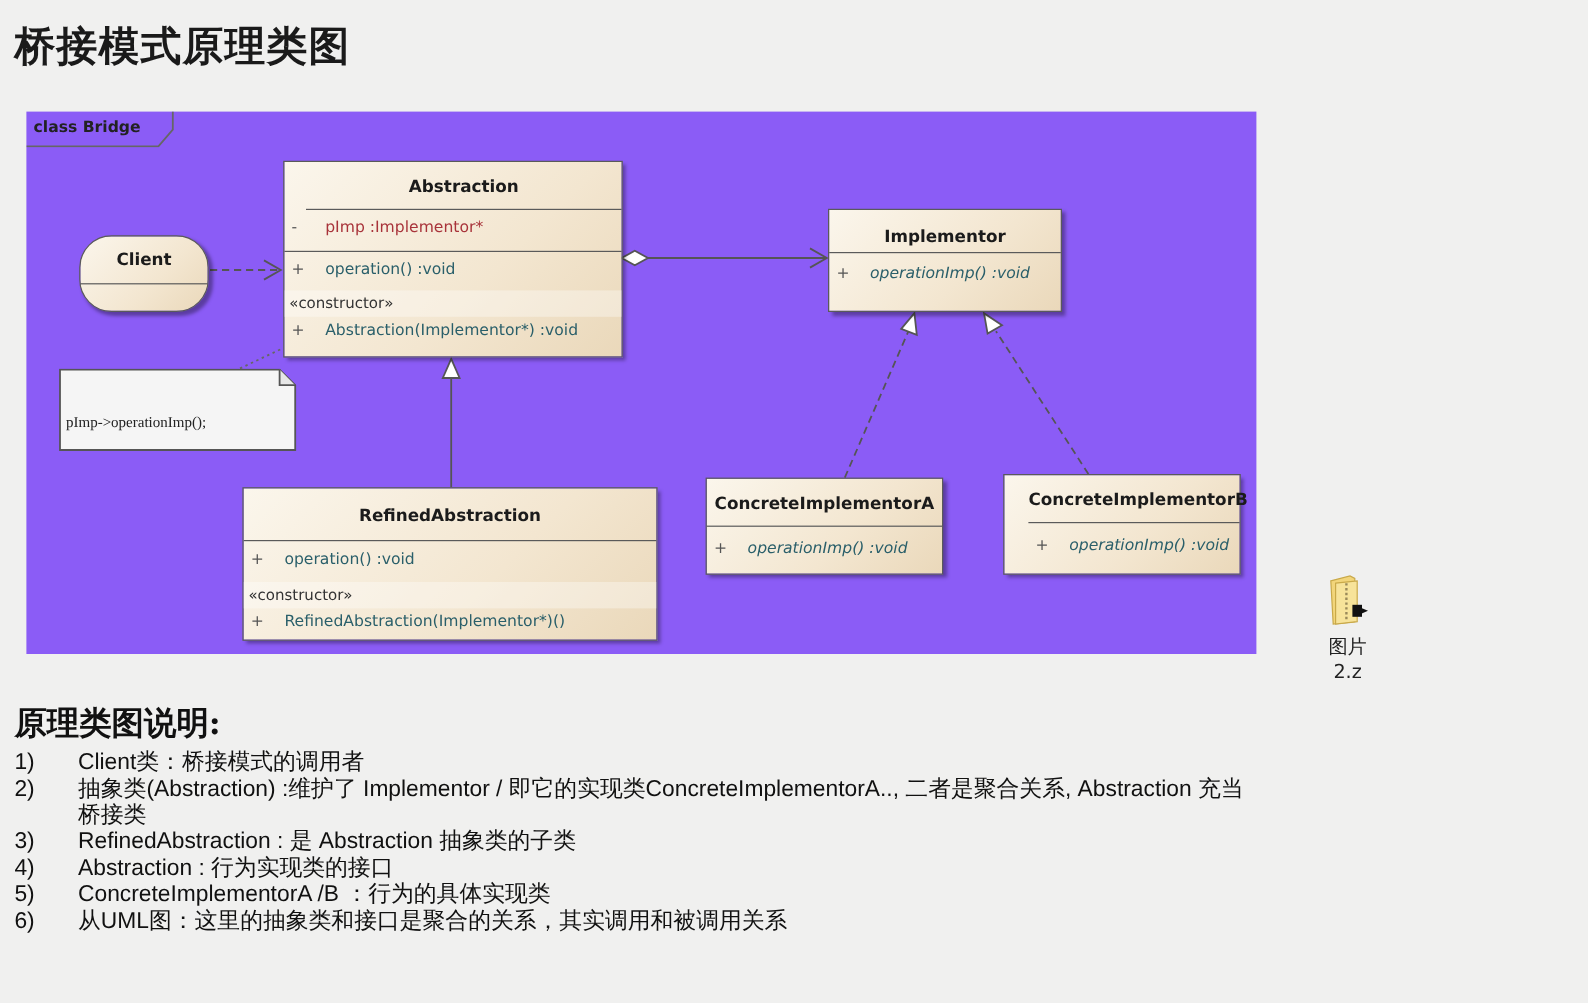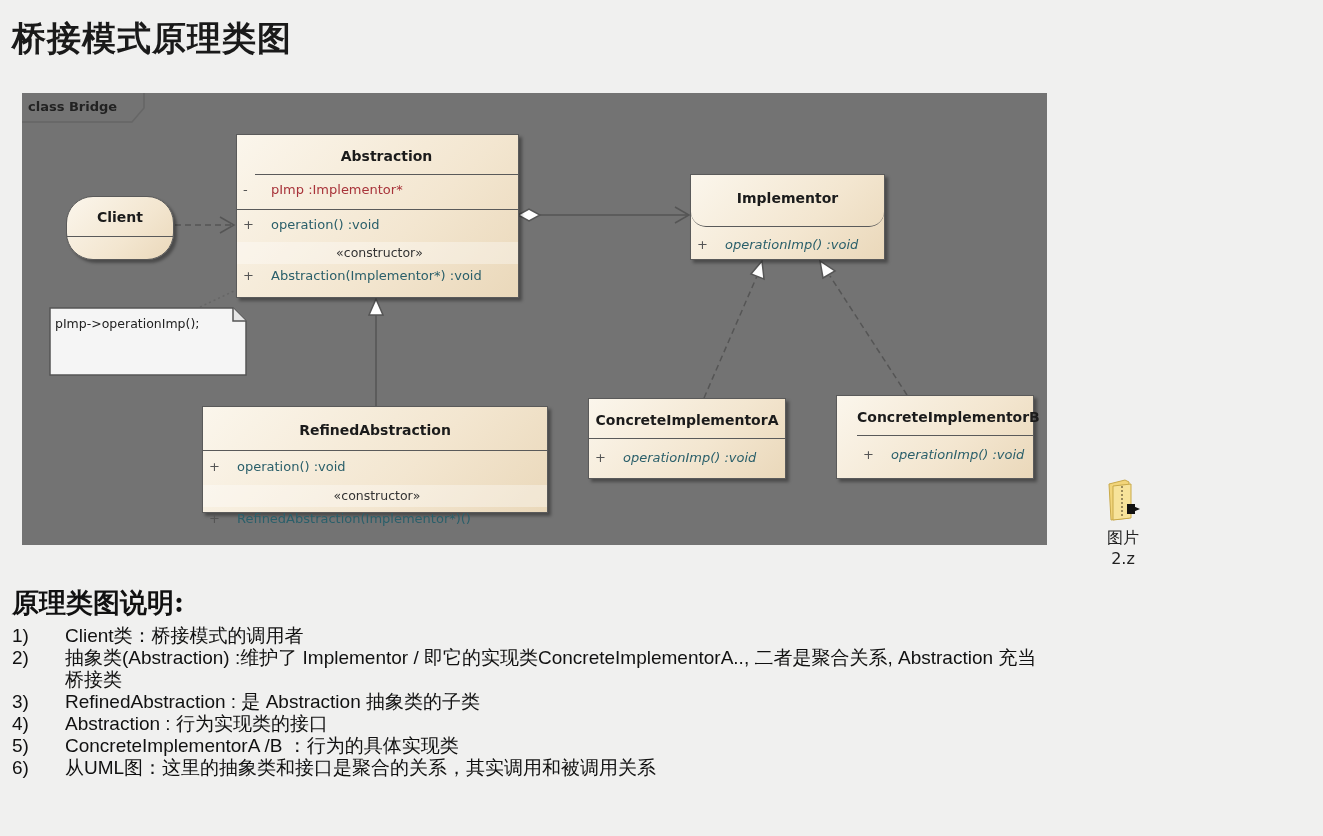--- a/index.html
+++ b/index.html
@@ -11,21 +11,21 @@
       position: relative;
     }
     .page-title {
       position: absolute; left: 12px; top: 16px;
       font-size: 34px; font-weight: bold; color: #1a1a1a;
       letter-spacing: 1px;
     }
     .diagram {
       position: absolute; left: 22px; top: 93px;
       width: 1025px; height: 452px;
-      background: #737373;
+      background: #8b5cf6;
     }
     .frame-tag {
       position: absolute; left: 0; top: 0;
       height: 29px; width: 122px;
       font-family: "DejaVu Sans", sans-serif;
       font-weight: bold; font-size: 13px; color: #222;
       padding: 6px 0 0 6px;
     }
     .frame-tag svg { position: absolute; left: 0; top: 0; }
     .frame-tag span { position: relative; }
@@ -44,28 +44,28 @@
     .uml-class .compartment:last-child { border-bottom: none; }
     .member {
       font-size: 13px; height: 24px; line-height: 24px;
       padding-left: 6px; white-space: nowrap;
     }
     .member .vis { display: inline-block; width: 28px; color: #555; }
     .member.attr .txt { color: #a8333a; }
     .member.op .txt { color: #2a5f6a; }
     .member.italic .txt { font-style: italic; }
     .stereo { font-size: 12.5px; height: 22px; line-height: 22px; padding-left: 4px; color: #333;
-      background: rgba(255,255,255,0.35); text-align: center; }
+      background: rgba(255,255,255,0.35); }
     .note {
       position: absolute; left: 27px; top: 214px;
       width: 197px; height: 69px;
       font-family: "DejaVu Sans", sans-serif; font-size: 12.5px; color: #222;
     }
     .note svg { position: absolute; left: 0; top: 0; }
-    .note span { position: absolute; left: 6px; top: 9px; }
+    .note span { position: absolute; left: 6px; top: 38px; font-family: Liberation Serif, serif; }
     svg.connectors { position: absolute; left: 0; top: 0; pointer-events: none; }
     .file-icon {
       position: absolute; left: 1098px; top: 478px; width: 50px; height: 66px;
       text-align: center;
     }
     .file-icon .lbl {
       display: block; font-size: 16px; color: #222; margin-top: 2px;
       font-family: "DejaVu Sans", sans-serif;
     }
     .desc-heading {
@@ -151,29 +151,29 @@
 
   <div class="note">
     <svg width="200" height="72">
       <polygon points="1,1 184,1 197,14 197,68 1,68" fill="#f5f5f5" stroke="#555" stroke-width="1.5"></polygon>
       <polyline points="184,1 184,14 197,14" fill="#e6e6e6" stroke="#555" stroke-width="1.5"></polyline>
     </svg>
     <span>pImp-&gt;operationImp();</span>
   </div>
 
   <div class="uml-class" style="left:668px; top:81px; width:195px; height:86px;">
-    <div class="cls-name" style="height:52px; line-height:46px;border-radius:15px;">Implementor</div>
+    <div class="cls-name" style="height:36px; line-height:46px;">Implementor</div>
     <div class="compartment">
       <div class="member op italic" style="height:38px; line-height:36px;">
         <span class="vis">+</span><span class="txt">operationImp()  :void</span>
       </div>
     </div>
   </div>
 
-  <div class="uml-class" style="left:180px; top:313px; width:346px; height:107px;">
+  <div class="uml-class" style="left:180px; top:313px; width:346px; height:128px;">
     <div class="cls-name" style="height:44px; line-height:46px;">RefinedAbstraction</div>
     <div class="compartment">
       <div class="member op" style="height:34px; line-height:32px;">
         <span class="vis">+</span><span class="txt">operation()  :void</span>
       </div>
       <div class="stereo">«constructor»</div>
       <div class="member op">
         <span class="vis">+</span><span class="txt">RefinedAbstraction(Implementor*)()</span>
       </div>
     </div>

